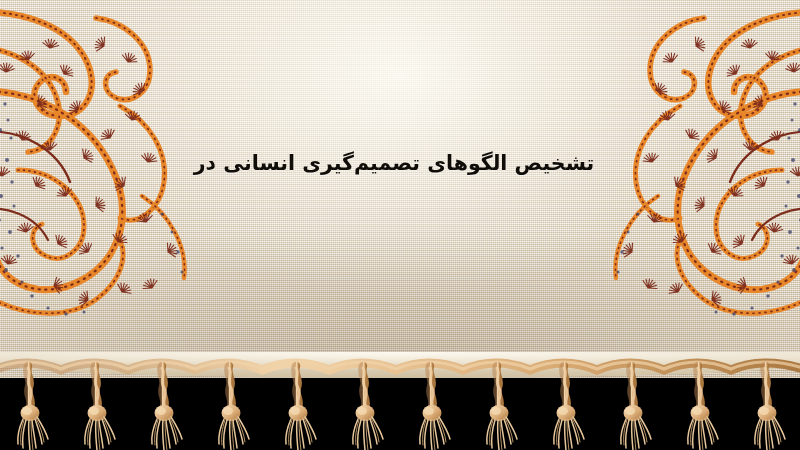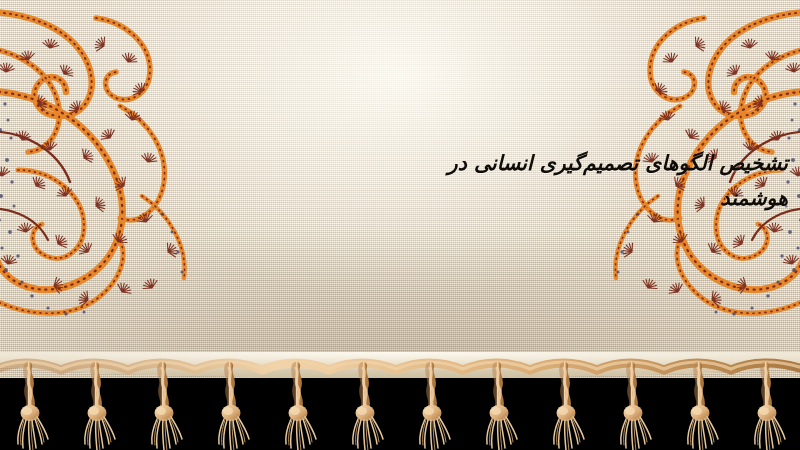--- a/index.html
+++ b/index.html
@@ -35,22 +35,22 @@
 
   
   .corner{position:absolute;top:0;width:260px;height:350px;}
   .corner.left{left:-8px;}
   .corner.right{right:-8px;transform:scaleX(-1);}
   .corner svg{display:block;width:100%;height:100%;}
 
   
   .title-block{
     position:absolute;left:0;right:12px;top:146px;
+    text-align:center;
     direction:rtl;
-    font-style:italic;
   }
   .title-line{
     display:block;
     color:#100c08;
     font-size:20.5px;
     line-height:35px;
     font-weight:700;
     letter-spacing:.2px;
     text-shadow:0 1px 0 rgba(255,255,255,.35);
     white-space:nowrap;
@@ -259,21 +259,20 @@
         <circle cx="170" cy="214" r="1.6"></circle>
           <circle cx="180" cy="232" r="1.5"></circle>
         <circle cx="186" cy="252" r="1.7"></circle>
           <circle cx="190" cy="272" r="1.5"></circle>
       </g>
     </svg>
   </div>
 
   <div class="title-block">
     <span class="title-line">تشخیص الگوهای تصمیم‌گیری انسانی در</span>
-    <span class="title-line">هوشمند</span>
   </div>
 
   <div class="fringe">
     <svg viewBox="0 0 800 114" preserveAspectRatio="none">
       <defs>
         <linearGradient id="cord" x1="0" y1="0" x2="1" y2="0">
           <stop offset="0%" stop-color="#b8835080"></stop>
           <stop offset="35%" stop-color="#f2d4aa"></stop>
           <stop offset="70%" stop-color="#d8a972"></stop>
           <stop offset="100%" stop-color="#a9763f"></stop>

